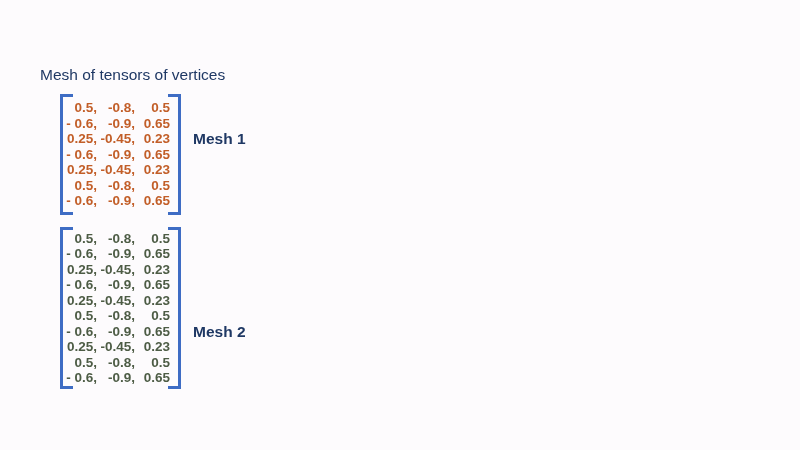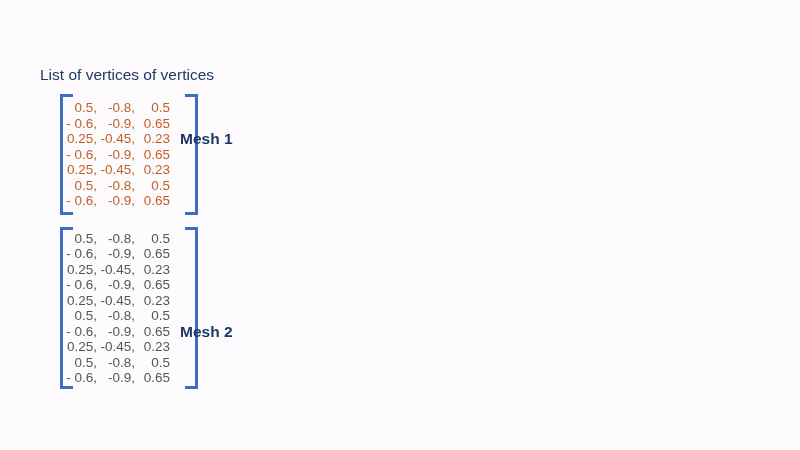--- a/index.html
+++ b/index.html
@@ -19,21 +19,22 @@
     left: 40px;
     top: 66px;
     font-size: 15.5px;
     line-height: 18px;
     color: var(--navy, #1F3864);
     white-space: nowrap;
   }
   .matrix {
     position: absolute;
     left: 60px;
-    width: 138px;
+    width: 121px;
+    font-weight: bold;
   }
   .matrix.mesh1 { top: 94px;  height: 121px; }
   .matrix.mesh2 { top: 227px; height: 162px; }
   .bracket {
     position: absolute;
     top: 0;
     bottom: 0;
     width: 13px;
     box-sizing: border-box;
   }
@@ -58,36 +59,36 @@
     display: grid;
     grid-template-columns: 35px 38px 35px;
     align-content: center;
     justify-items: end;
     font-size: 13.5px;
     line-height: 15.5px;
     white-space: pre;
   }
   .mesh-label {
     position: absolute;
-    left: 180px;
+    left: 193px;
     font-size: 15.5px;
     line-height: 18px;
     font-weight: bold;
     color: var(--navy, #1F3864);
     white-space: nowrap;
   }
   .mesh-label.lbl1 { top: 130px; }
   .mesh-label.lbl2 { top: 279px; margin-top: 44px; }
 </style>
 </head>
 <body>
 
 <div class="canvas">
 
-  <div class="title">List of vertices of vertices</div>
+  <div class="title">Mesh of tensors of vertices</div>
 
   <div class="matrix mesh1">
     <span class="bracket bl"></span>
     <div class="vals" style="color: rgb(194, 94, 40);"><span class="cell">0.5,</span><span class="cell">-0.8,</span><span class="cell">0.5</span><span class="cell">- 0.6,</span><span class="cell">-0.9,</span><span class="cell">0.65</span><span class="cell">0.25,</span><span class="cell">-0.45,</span><span class="cell">0.23</span><span class="cell">- 0.6,</span><span class="cell">-0.9,</span><span class="cell">0.65</span><span class="cell">0.25,</span><span class="cell">-0.45,</span><span class="cell">0.23</span><span class="cell">0.5,</span><span class="cell">-0.8,</span><span class="cell">0.5</span><span class="cell">- 0.6,</span><span class="cell">-0.9,</span><span class="cell">0.65</span></div>
     <span class="bracket br"></span>
   </div>
 
   <div class="mesh-label lbl1">Mesh 1</div>
 
   <div class="matrix mesh2">

